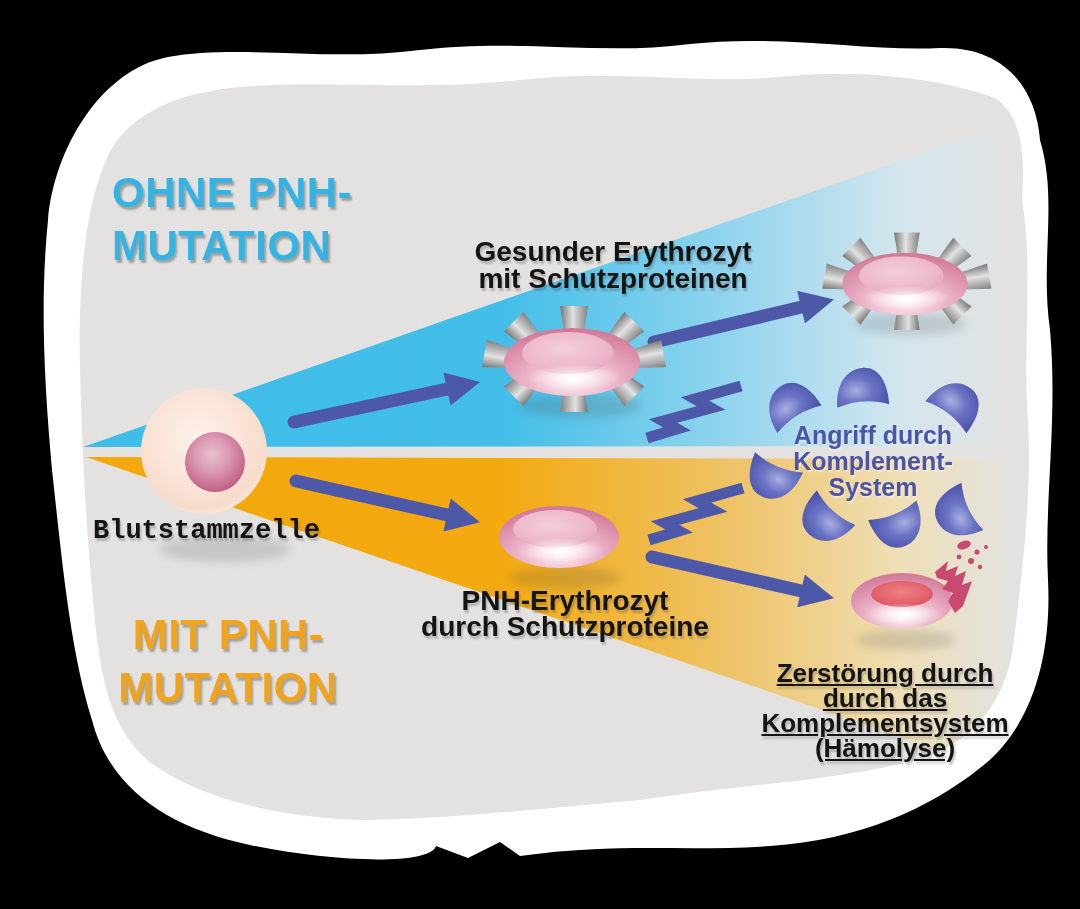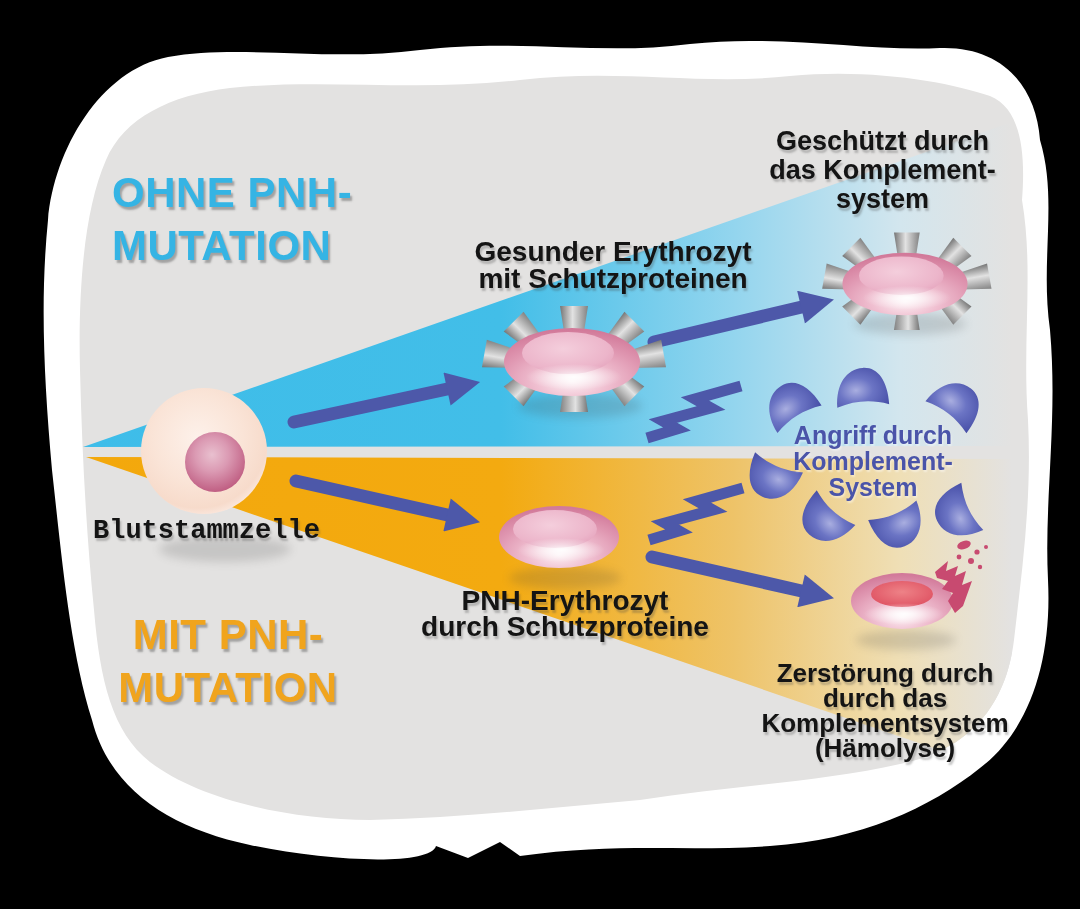--- a/index.html
+++ b/index.html
@@ -15,21 +15,21 @@
   .title{position:absolute;white-space:pre-line;font-weight:700;letter-spacing:.5px;
          font-size:42px;line-height:53px;text-shadow:2px 3px 2px rgba(110,110,110,.55);}
   #title-ohne{left:112px;top:166px;text-align:left;color:var(--title_blue);}
   #title-mit{left:78px;top:608px;width:300px;text-align:center;color:var(--title_orange);}
   #label-healthy{left:438px;top:238px;width:350px;font-size:28px;line-height:27px;}
   #label-stem{left:93px;top:518px;width:205px;font-size:27px;line-height:27px;font-family:Liberation Mono, monospace;}
   #label-pnh{left:390px;top:588px;width:350px;font-size:28px;line-height:26px;}
   #label-protected{left:765px;top:127px;width:235px;font-size:27px;line-height:29px;}
   #label-attack{left:770px;top:422px;width:206px;font-size:25px;line-height:26px;
                 color:var(--attack_text);text-shadow:1px 2px 2px rgba(255,255,255,.45);}
-  #label-destroyed{left:750px;top:661px;width:270px;font-size:26px;line-height:25px;}
+  #label-destroyed{left:750px;top:661px;width:270px;font-size:26px;line-height:25px;text-decoration:underline;}
 </style>
 </head>
 <body>
 
 <div class="stage">
 
 <svg width="1080" height="909" viewBox="0 0 1080 909">
   <defs>
     <clipPath id="canvasClip">
       <path d="M 230,88 C 320,78 420,92 520,80 C 620,68 700,86 790,76 C 870,68 950,82 990,96
@@ -211,23 +211,20 @@
 
 <div id="title-ohne" class="title">OHNE PNH-
 MUTATION</div>
 <div id="title-mit" class="title">MIT PNH-
 MUTATION</div>
 <div id="label-healthy" class="lbl">Gesunder Erythrozyt
 mit Schutzproteinen</div>
 <div id="label-stem" class="lbl">Blutstammzelle</div>
 <div id="label-pnh" class="lbl">PNH-Erythrozyt
 durch Schutzproteine</div>
-<div id="label-protected" class="lbl">Geschützt durch
-das Komplement-
-system</div>
 <div id="label-attack" class="lbl">Angriff durch
 Komplement-
 System</div>
 <div id="label-destroyed" class="lbl">Zerstörung durch
 durch das
 Komplementsystem
 (Hämolyse)</div>
 
 </div>
 

